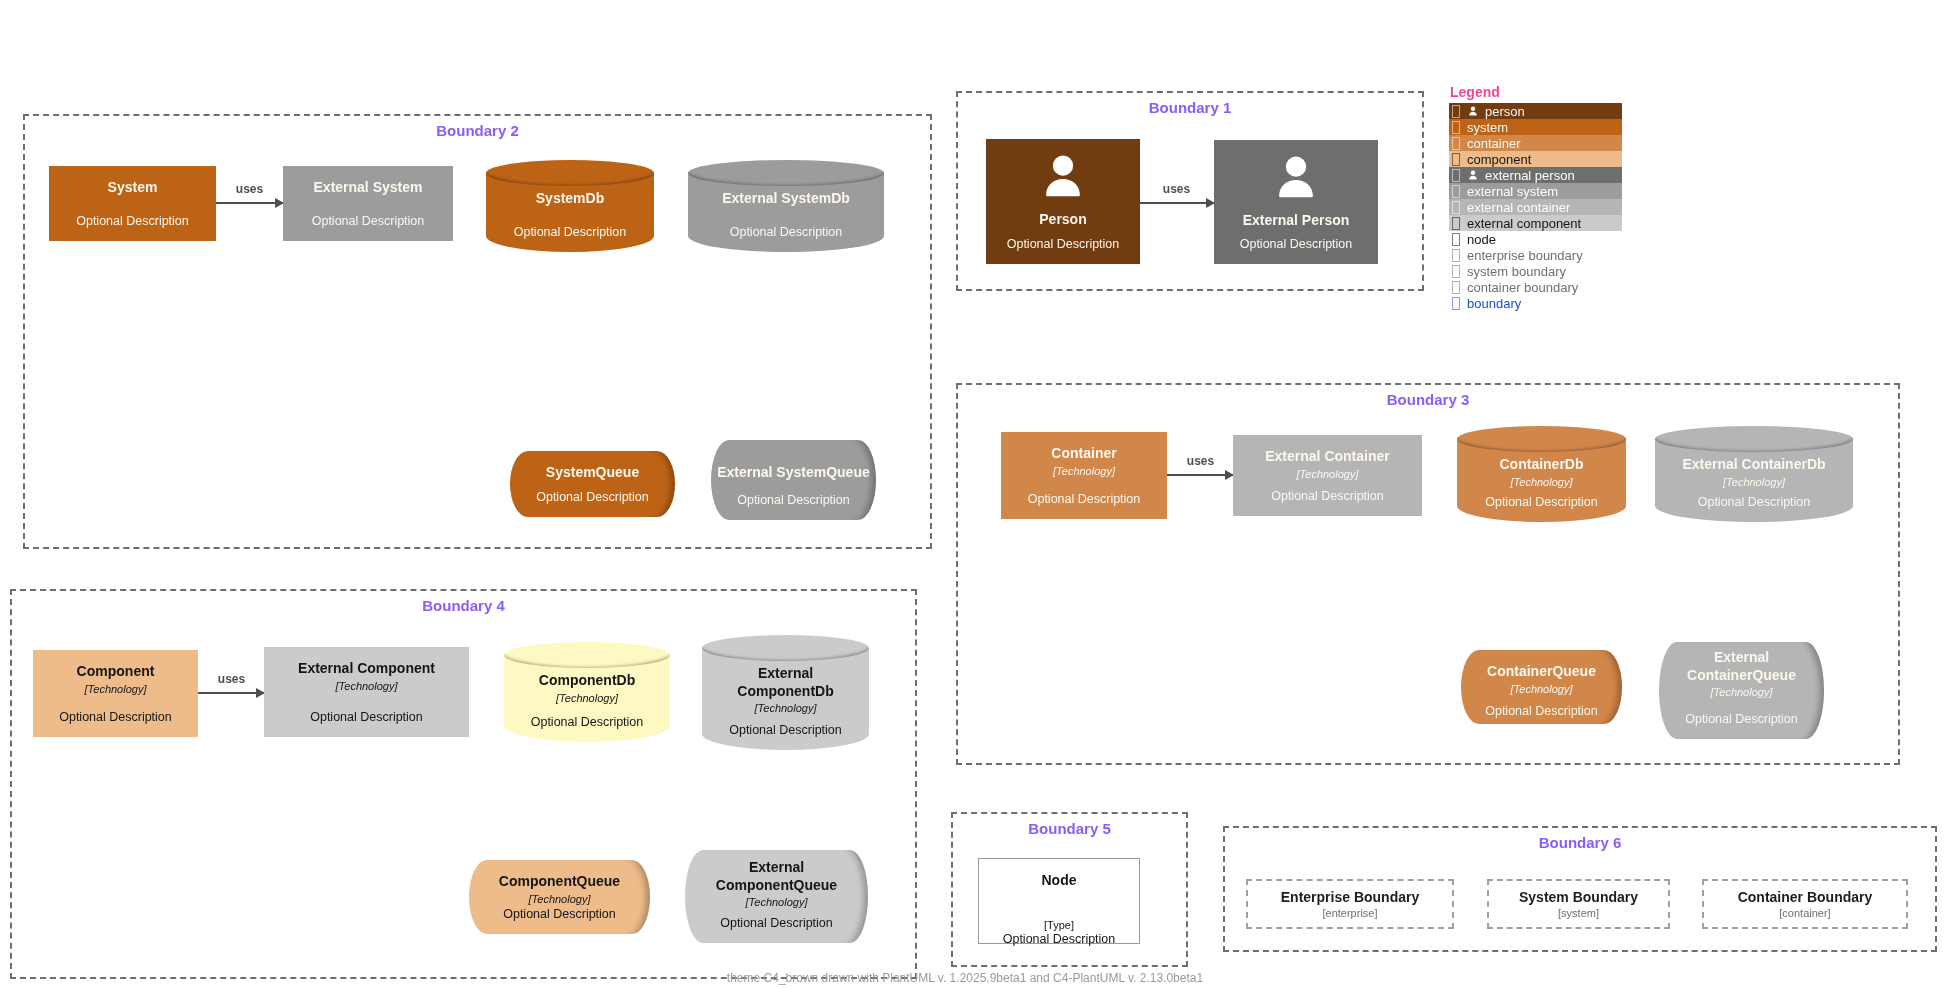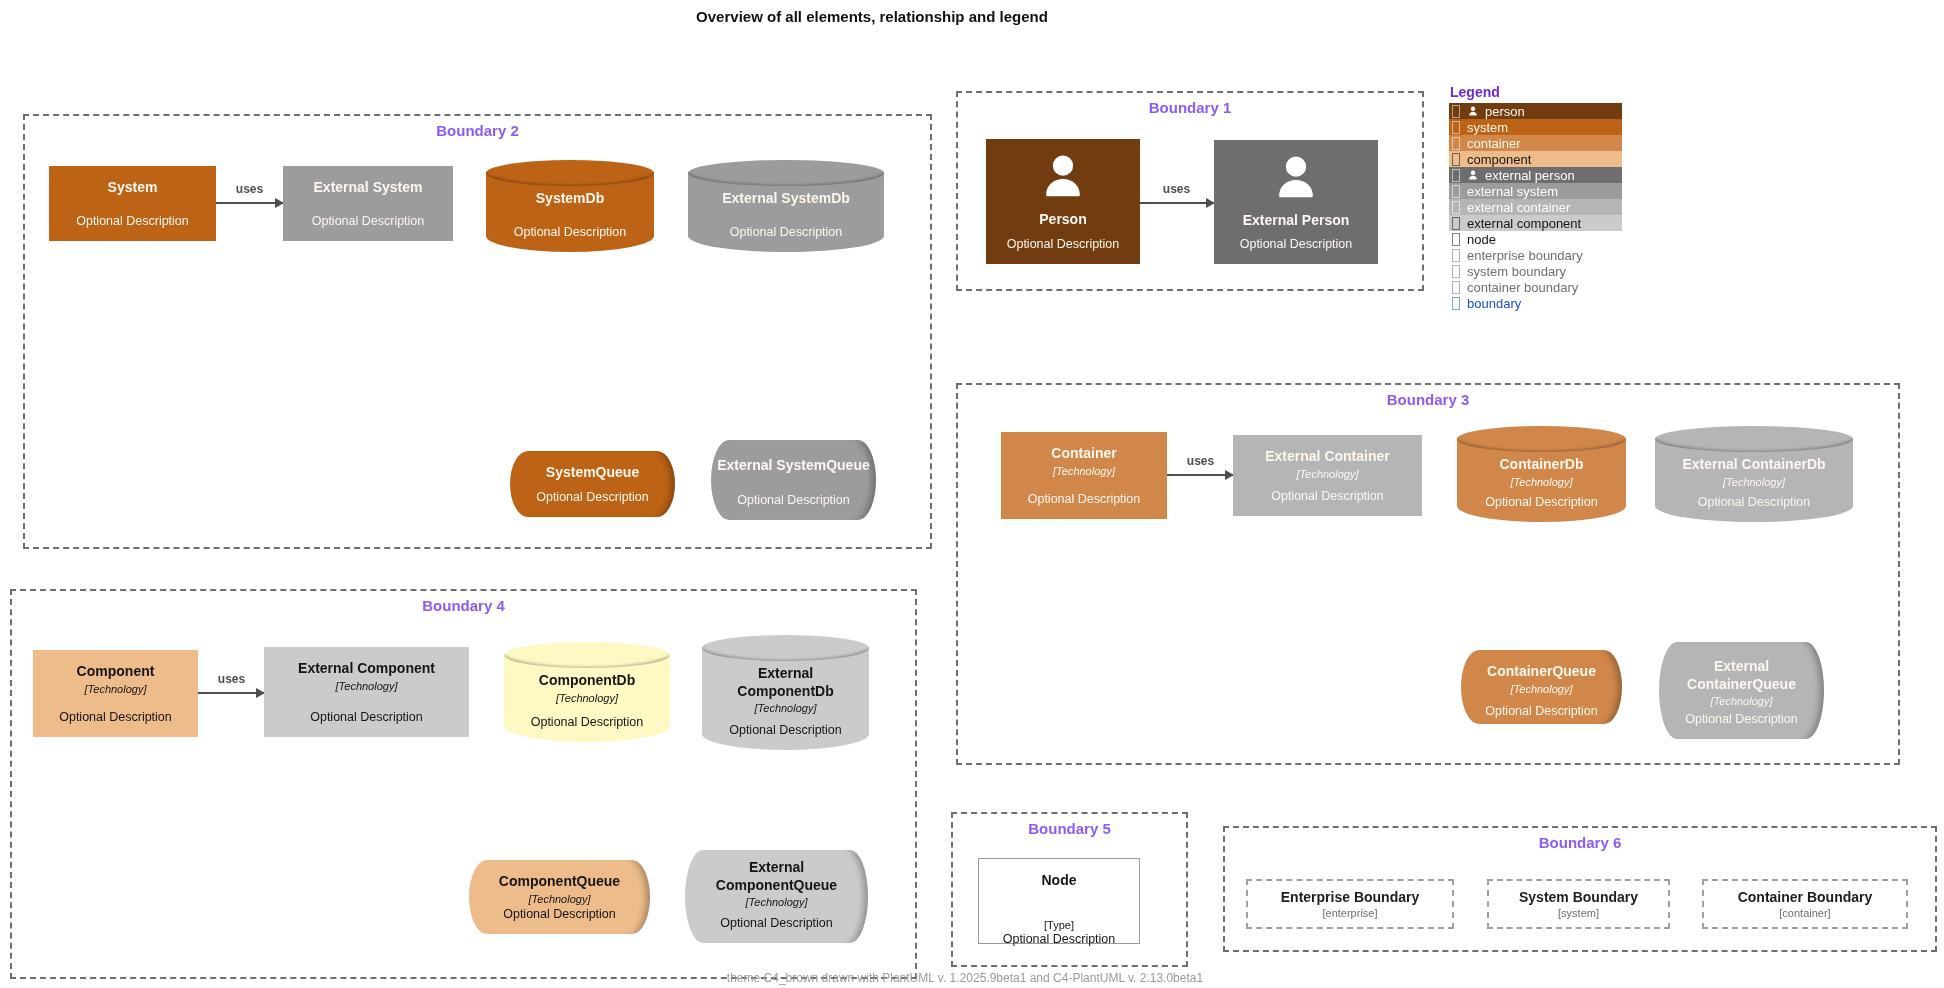--- a/index.html
+++ b/index.html
@@ -57,37 +57,36 @@
   .rel-line { position:absolute; height:2px; background:#4e4e4e; }
   .rel-line::after {
     content:""; position:absolute; right:-1px; top:-4px;
     border-left:9px solid #4e4e4e; border-top:5px solid transparent; border-bottom:5px solid transparent;
   }
   .rel-label { position:absolute; font-size:12px; font-weight:bold; color:#4e4e4e; text-align:center; }
   
   .person-icon { display:block; margin:0 auto; }
   
   .legend { position:absolute; left:1449px; top:84px; width:178px; }
-  .legend .lg-title { font-weight:bold; font-size:14px; color:#6d28d9; margin:0 0 3px 1px; }
+  .legend .lg-title { font-weight:bold; font-size:14px; color:#ec4899; margin:0 0 3px 1px; }
   .lg-row {
     display:flex; align-items:center; height:16px; font-size:13px;
     padding-left:3px; box-sizing:border-box; white-space:nowrap; width:173px;
   }
   .lg-row .tofu {
     display:inline-block; width:6px; height:11px; border:1px solid currentColor;
     opacity:.55; margin-right:7px; flex:0 0 auto;
   }
   .lg-row svg { margin-right:6px; flex:0 0 auto; }
 </style>
 </head>
 <body>
 
 <div id="canvas">
 
-  <div class="diagram-title">Overview of all elements, relationship and legend</div>
 
   <div class="boundary" style="left:23px;top:114px;width:905px;height:431px;">
     <div class="b-label">Boundary 2</div>
 
     <div class="el t-white" style="left: 24px; top: 50px; width: 167px; height: 75px; background-color: rgb(189, 99, 22);">
       <div class="title">System</div>
       <div class="desc">Optional Description</div>
     </div>
 
     <div class="rel-line" style="left:191px;top:86px;width:67px;"></div>
@@ -106,21 +105,21 @@
     <div class="el db t-white" style="left: 663px; top: 56px; width: 196px; height: 80px; background-color: rgb(156, 156, 156);">
       <div class="title">External SystemDb</div>
       <div class="desc">Optional Description</div>
     </div>
 
     <div class="el queue t-white" style="left: 485px; top: 335px; width: 165px; height: 66px; background-color: rgb(189, 99, 22);">
       <div class="title">SystemQueue</div>
       <div class="desc">Optional Description</div>
     </div>
 
-    <div class="el queue t-white" style="left: 686px; top: 324px; width: 165px; height: 80px; padding-top: 17px; background-color: rgb(156, 156, 156);">
+    <div class="el queue t-white" style="left: 686px; top: 324px; width: 165px; height: 80px; padding-top: 24px; background-color: rgb(156, 156, 156);">
       <div class="title">External SystemQueue</div>
       <div class="desc">Optional Description</div>
     </div>
   </div>
 
   <div class="boundary" style="left:956px;top:91px;width:464px;height:196px;">
     <div class="b-label">Boundary 1</div>
 
     <div class="el t-white" style="left: 28px; top: 46px; width: 154px; height: 125px; padding-top: 10px; background-color: rgb(112, 60, 16);">
       <svg class="person-icon" width="54" height="54" viewBox="0 0 24 24">
@@ -249,21 +248,21 @@
     </div>
 
     <div class="el queue t-white" style="left: 503px; top: 265px; width: 161px; height: 74px; background-color: rgb(209, 135, 74); gap: 8px;">
       <div>
         <div class="title">ContainerQueue</div>
         <div class="tech">[Technology]</div>
       </div>
       <div class="desc">Optional Description</div>
     </div>
 
-    <div class="el queue t-white" style="left: 701px; top: 257px; width: 165px; height: 97px; padding-top: 16px; background-color: rgb(181, 181, 181);">
+    <div class="el queue t-white" style="left: 701px; top: 257px; width: 165px; height: 97px; padding-top: 7px; background-color: rgb(181, 181, 181);">
       <div>
         <div class="title">External ContainerQueue</div>
         <div class="tech">[Technology]</div>
       </div>
       <div class="desc">Optional Description</div>
     </div>
   </div>
 
   <div class="boundary" style="left:10px;top:589px;width:903px;height:386px;">
     <div class="b-label">Boundary 4</div>

